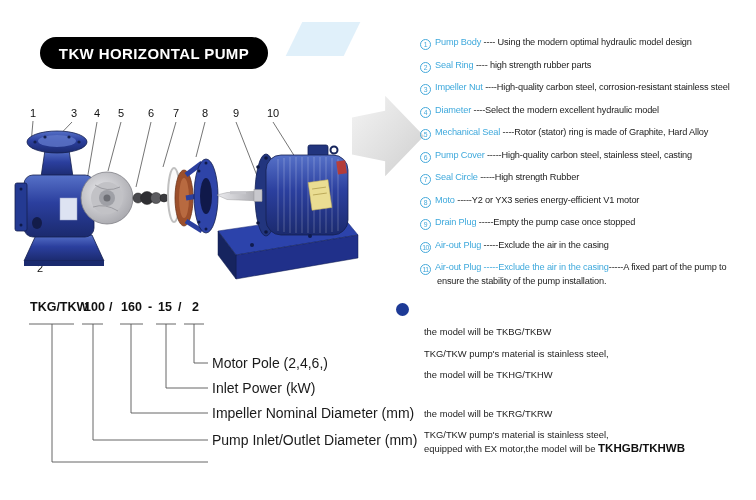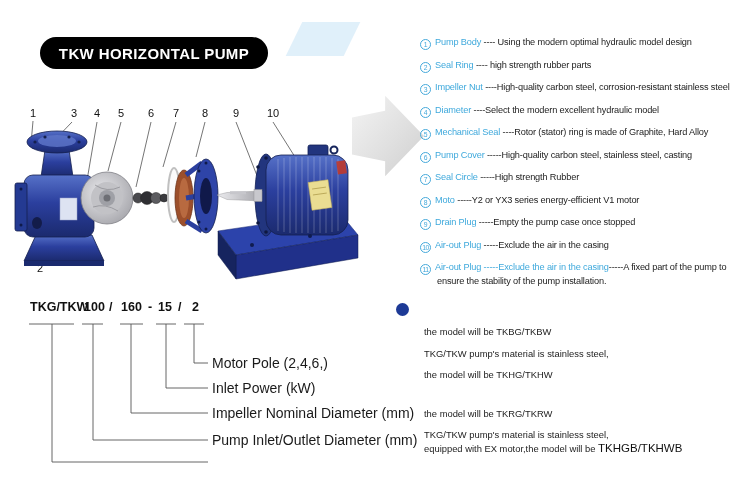--- a/index.html
+++ b/index.html
@@ -43,21 +43,21 @@
               transform:translateY(-50%);white-space:pre-line;line-height:11px;}
   .lb0{top:363px}.lb1{top:388px}.lb2{top:413px}.lb3{top:440px}
   .lb4{top:466px;transform:translateY(-50%);}
 
   
   .note-bullet{position:absolute;left:396px;top:303px;width:13px;height:13px;
                border-radius:50%;background:#1d3a96;}
   .note-line{position:absolute;left:424px;font-size:9.4px;color:#222;white-space:nowrap;}
   .n0{top:305px}.n1{top:326px}.n2{top:348px}.n3{top:369px}
   .n4{top:390px}.n5{top:408px}.n6{top:429px}.n7{top:442px}
-  .note-bold{font-weight:normal;font-size:11.5px;color:#111;margin-top:24px;}
+  .note-bold{font-weight:bold;font-size:11.5px;color:#111;margin-top:24px;}
 </style>
 </head>
 <body>
 
 <div class="page">
 
   <div class="banner-swoosh"></div>
   <div class="banner">
     <span class="banner-title">TKW HORIZONTAL PUMP</span>
   </div>

